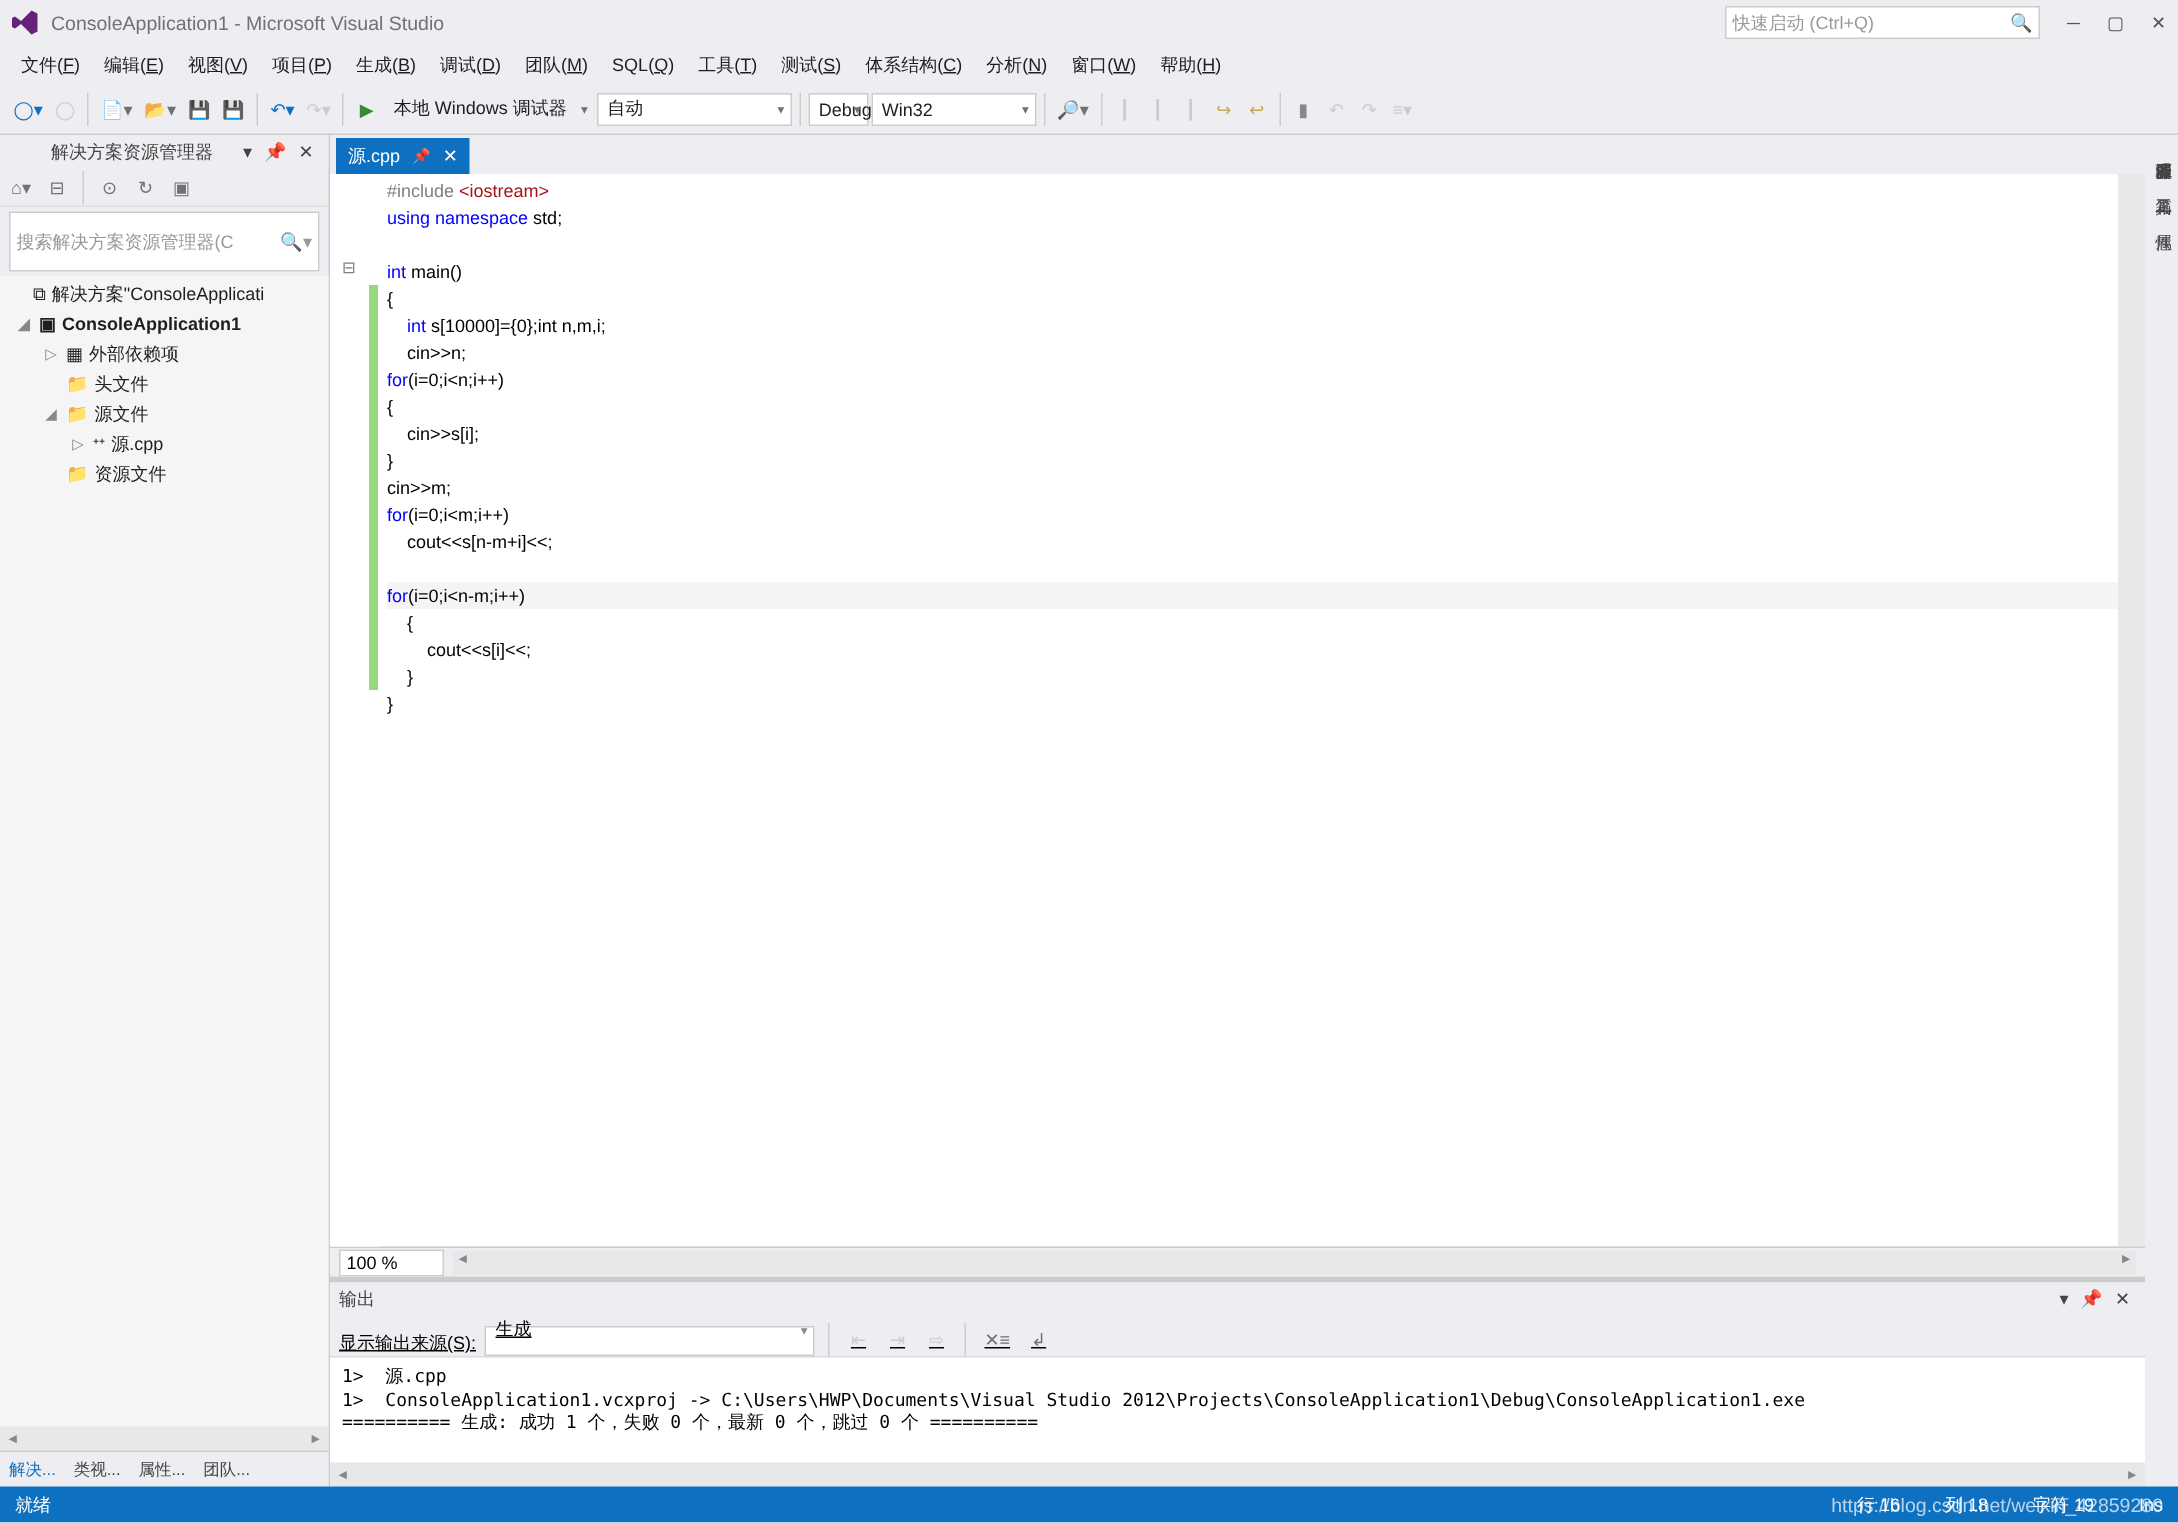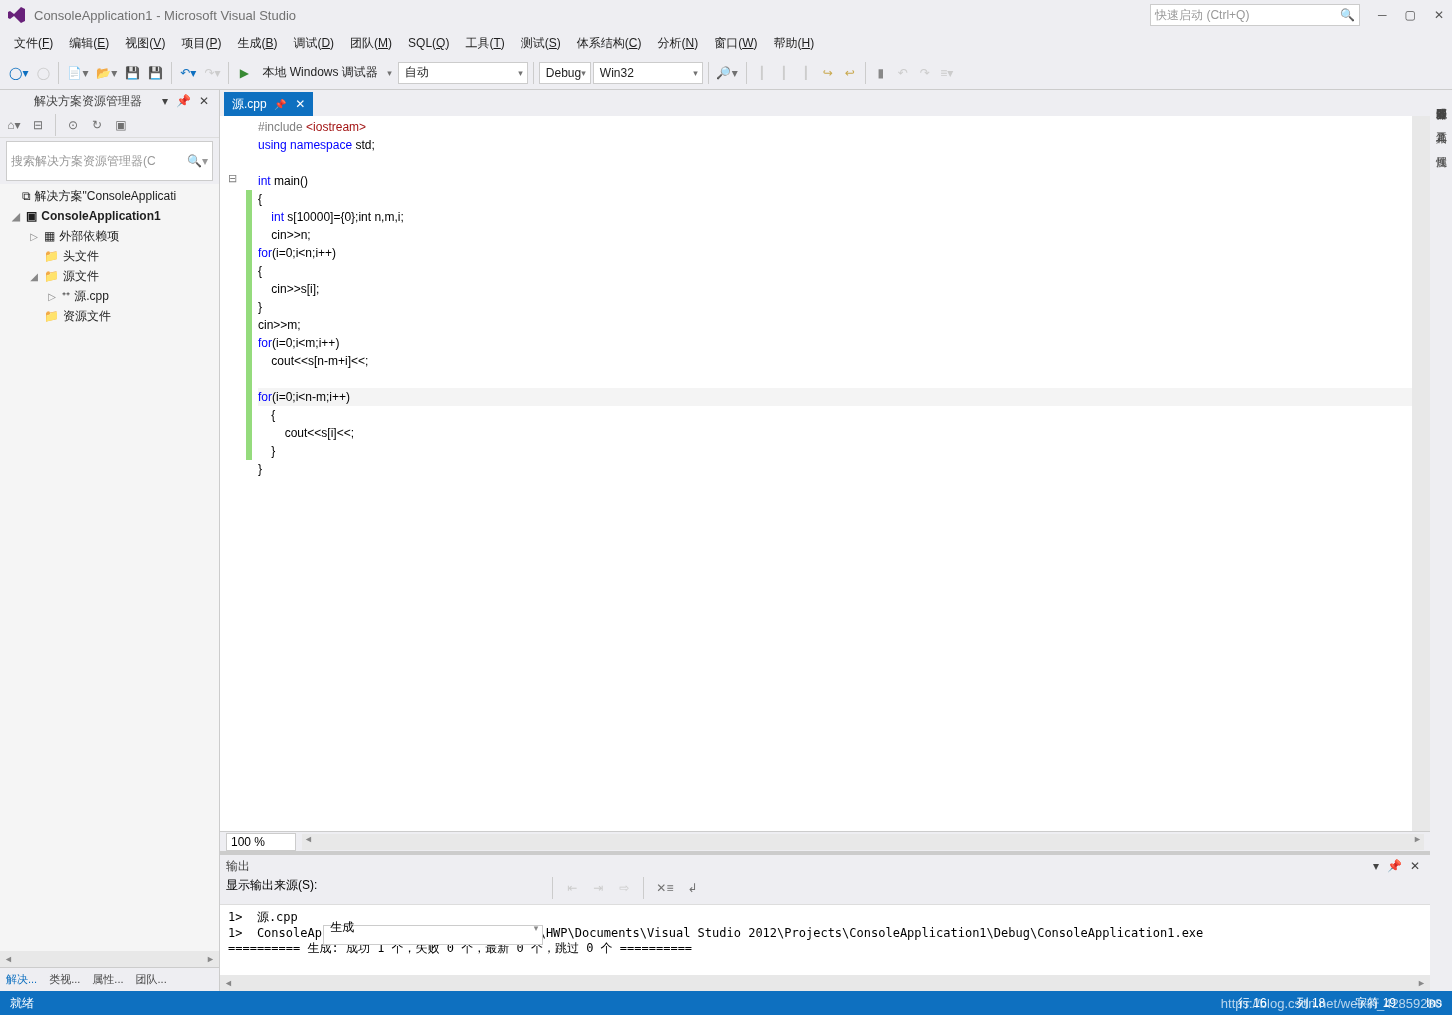--- a/index.html
+++ b/index.html
@@ -53,21 +53,21 @@
 .right-tabs { width:22px; background:#eeeef2; display:flex; flex-direction:column; align-items:center; padding-top:4px; gap:12px; }
 .right-tabs .rt { writing-mode:vertical-rl; font-size:11px; color:#444; padding:6px 2px; }
 .zoom-bar { height:20px; background:#eeeef2; border-top:1px solid #ccc; display:flex; align-items:center; padding:0 6px; }
 .zoom-bar .zcombo { width:70px; height:18px; border:1px solid #ccc; background:#fff; padding:0 4px; display:flex; align-items:center; font-size:11px; }
 .zoom-bar .hscroll { flex:1; height:16px; background:#e8e8e8; margin-left:6px; position:relative; }
 .zoom-bar .hscroll::before { content:"◄"; position:absolute; left:2px; font-size:9px; color:#888; }
 .zoom-bar .hscroll::after { content:"►"; position:absolute; right:2px; font-size:9px; color:#888; }
 .output-panel { height:140px; border-top:4px solid #ccc; background:#fff; display:flex; flex-direction:column; }
 .output-hdr { height:22px; background:#eeeef2; display:flex; align-items:center; padding:0 6px; color:#444; }
 .output-hdr .spacer { flex:1; }
-.output-tb { height:28px; display:flex; align-items:flex-start; padding:0 6px; gap:6px; border-bottom:1px solid #ddd; background:#eeeef2;}
+.output-tb { height:28px; display:flex; align-items:flex-end; padding:0 6px; gap:6px; border-bottom:1px solid #ddd; background:#eeeef2;text-decoration:underline;}
 .out-combo { width:220px; height:20px; border:1px solid #ccc; background:#fff; padding:0 18px 15px 6px; display:flex; align-items:center; position:relative;margin-top:48px; }
 .out-combo::after { content:"▾"; position:absolute; right:4px; font-size:9px; color:#888; }
 .output-body { flex:1; font-family:Consolas,"SimSun",monospace; font-size:12px; padding:4px 8px; white-space:pre; overflow:auto; color:#000; }
 .statusbar { height:24px; background:#0e70c0; color:#fff; display:flex; align-items:center; padding:0 10px; gap:30px; font-size:12px; }
 .statusbar .sp { flex:1; }
 .statusbar .wm { color:rgba(255,255,255,0.7); font-size:13px; }
 svg { display:block; }
 </style>
 </head>
 <body>
@@ -116,21 +116,21 @@
     <span class="tb-btn">💾</span>
     <span class="tb-btn">💾</span>
     <span class="tb-sep"></span>
     <span class="tb-btn" style="color:#0e70c0">↶▾</span>
     <span class="tb-btn" style="color:#ccc">↷▾</span>
     <span class="tb-sep"></span>
     <span class="tb-btn tb-play">▶</span>
     <span class="tb-drop" style="border:none;background:transparent">本地 Windows 调试器</span>
     <span class="tb-drop" style="width:130px">自动</span>
     <span class="tb-sep"></span>
-    <span class="tb-drop" style="width:52px">Debug</span>
+    <span class="tb-drop" style="width:40px">Debug</span>
     <span class="tb-drop" style="width:110px">Win32</span>
     <span class="tb-sep"></span>
     <span class="tb-btn">🔎▾</span>
     <span class="tb-sep"></span>
     <span class="tb-btn" style="color:#ccc">┃</span>
     <span class="tb-btn" style="color:#ccc">┃</span>
     <span class="tb-btn" style="color:#ccc">┃</span>
     <span class="tb-btn" style="color:#c9a94f">↪</span>
     <span class="tb-btn" style="color:#c9a94f">↩</span>
     <span class="tb-sep"></span>

